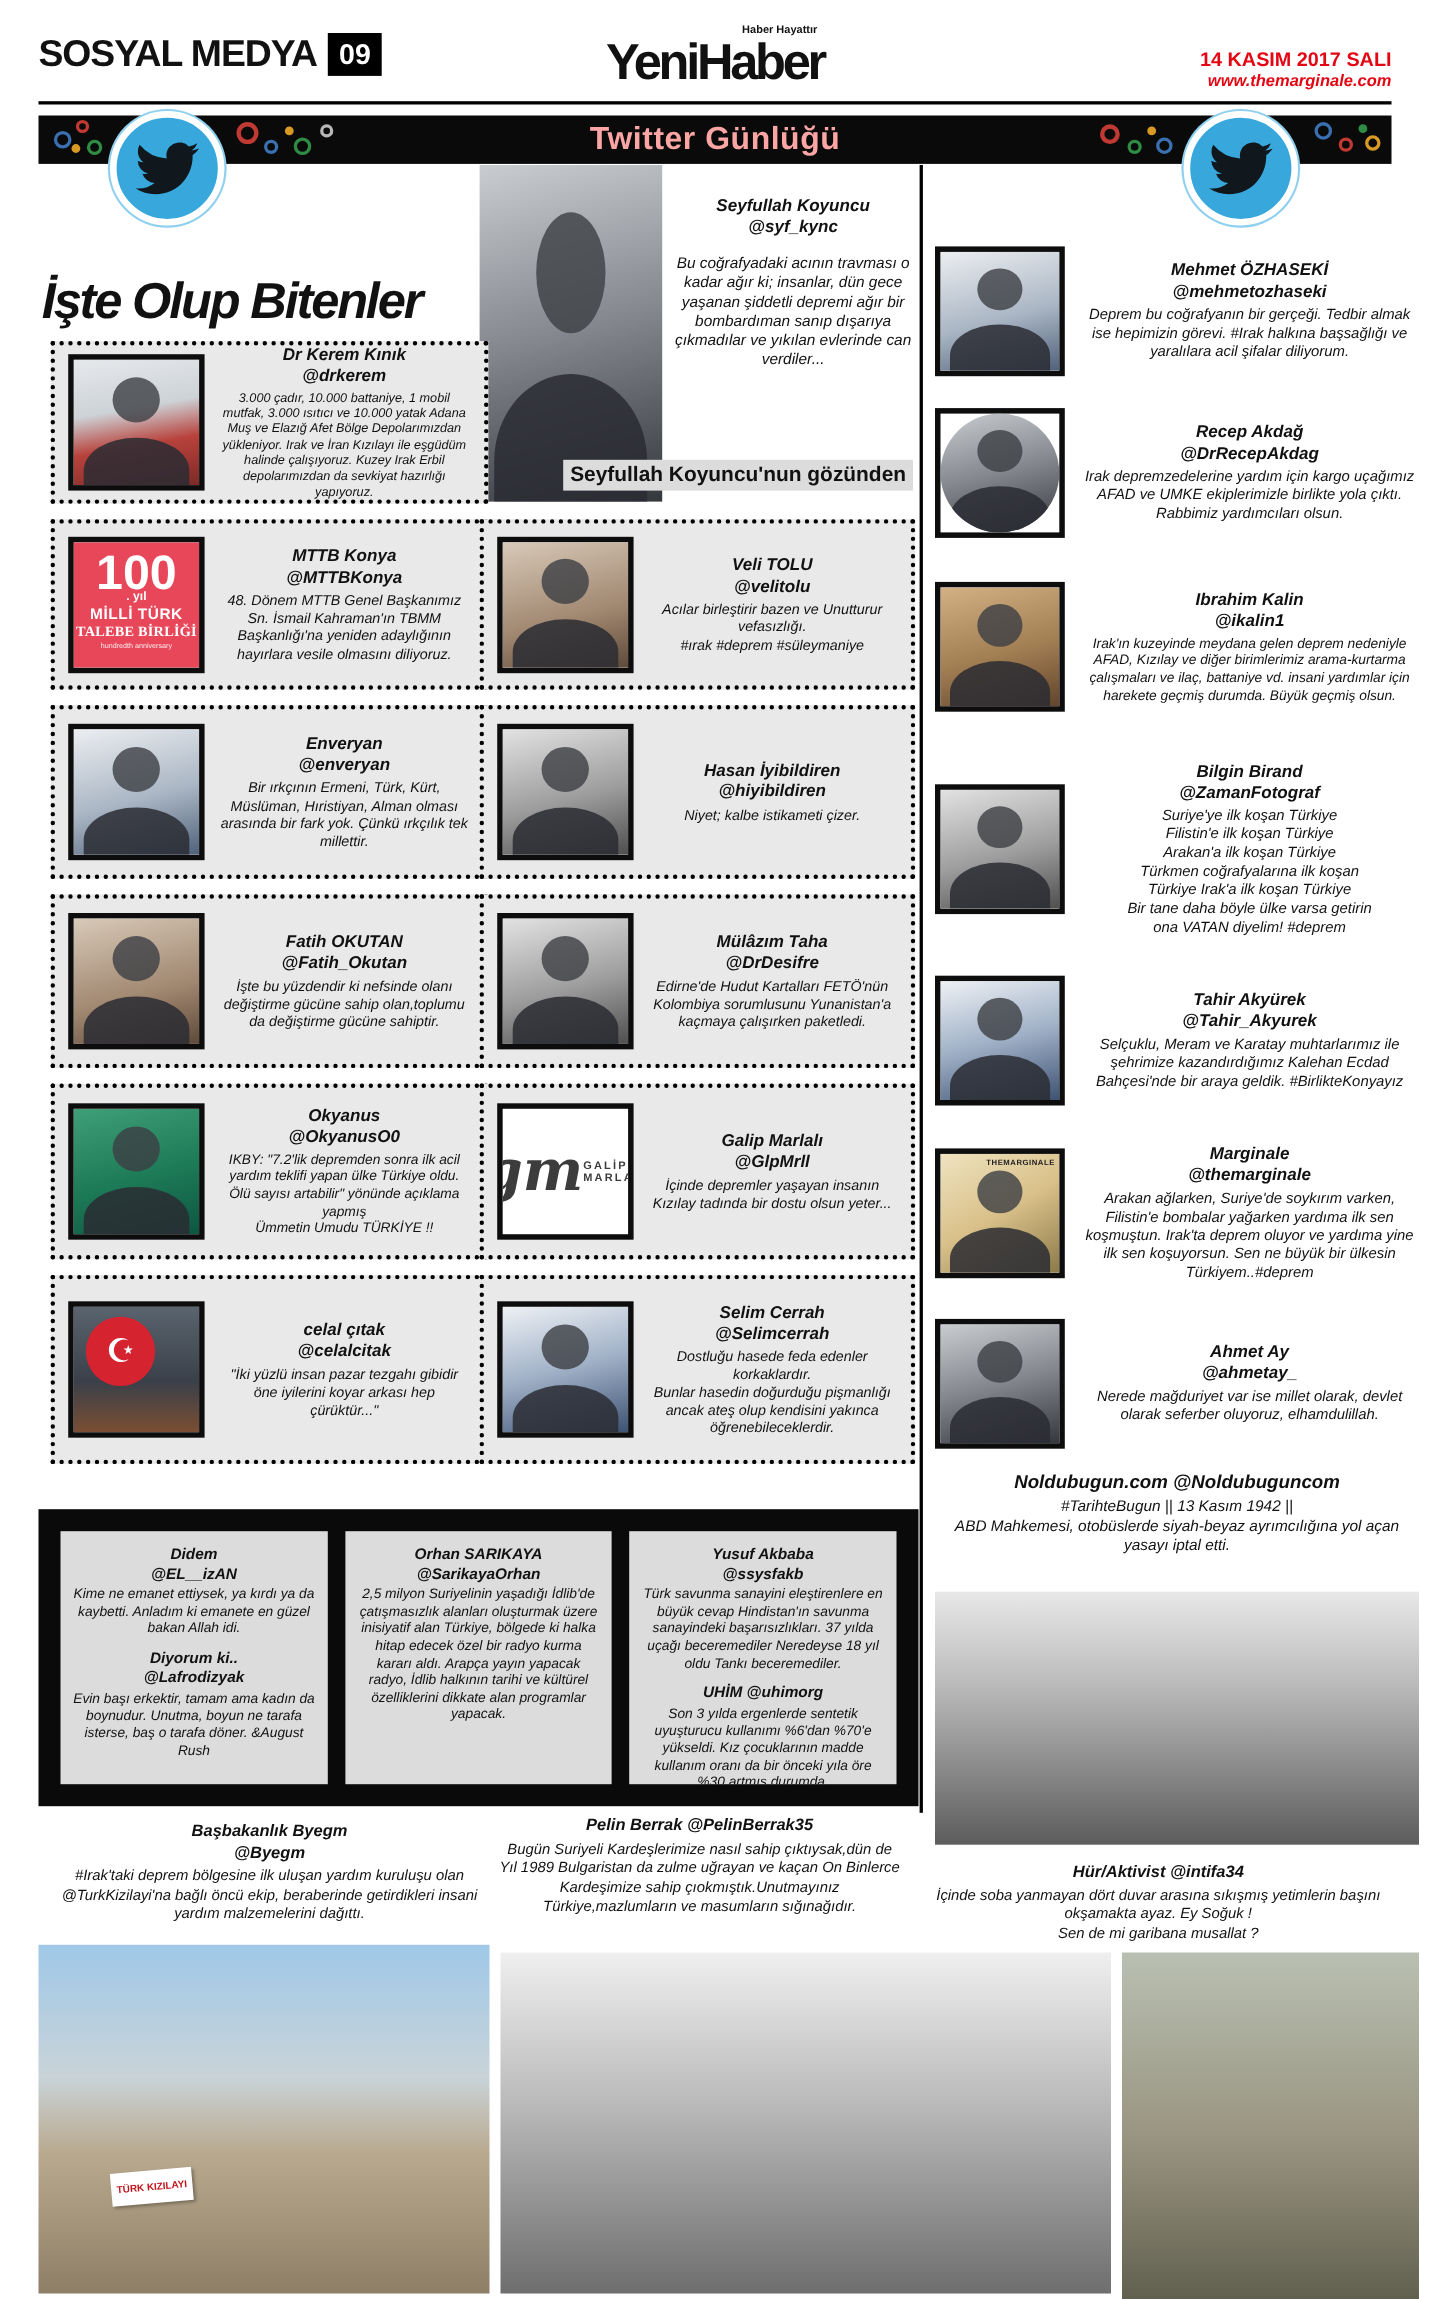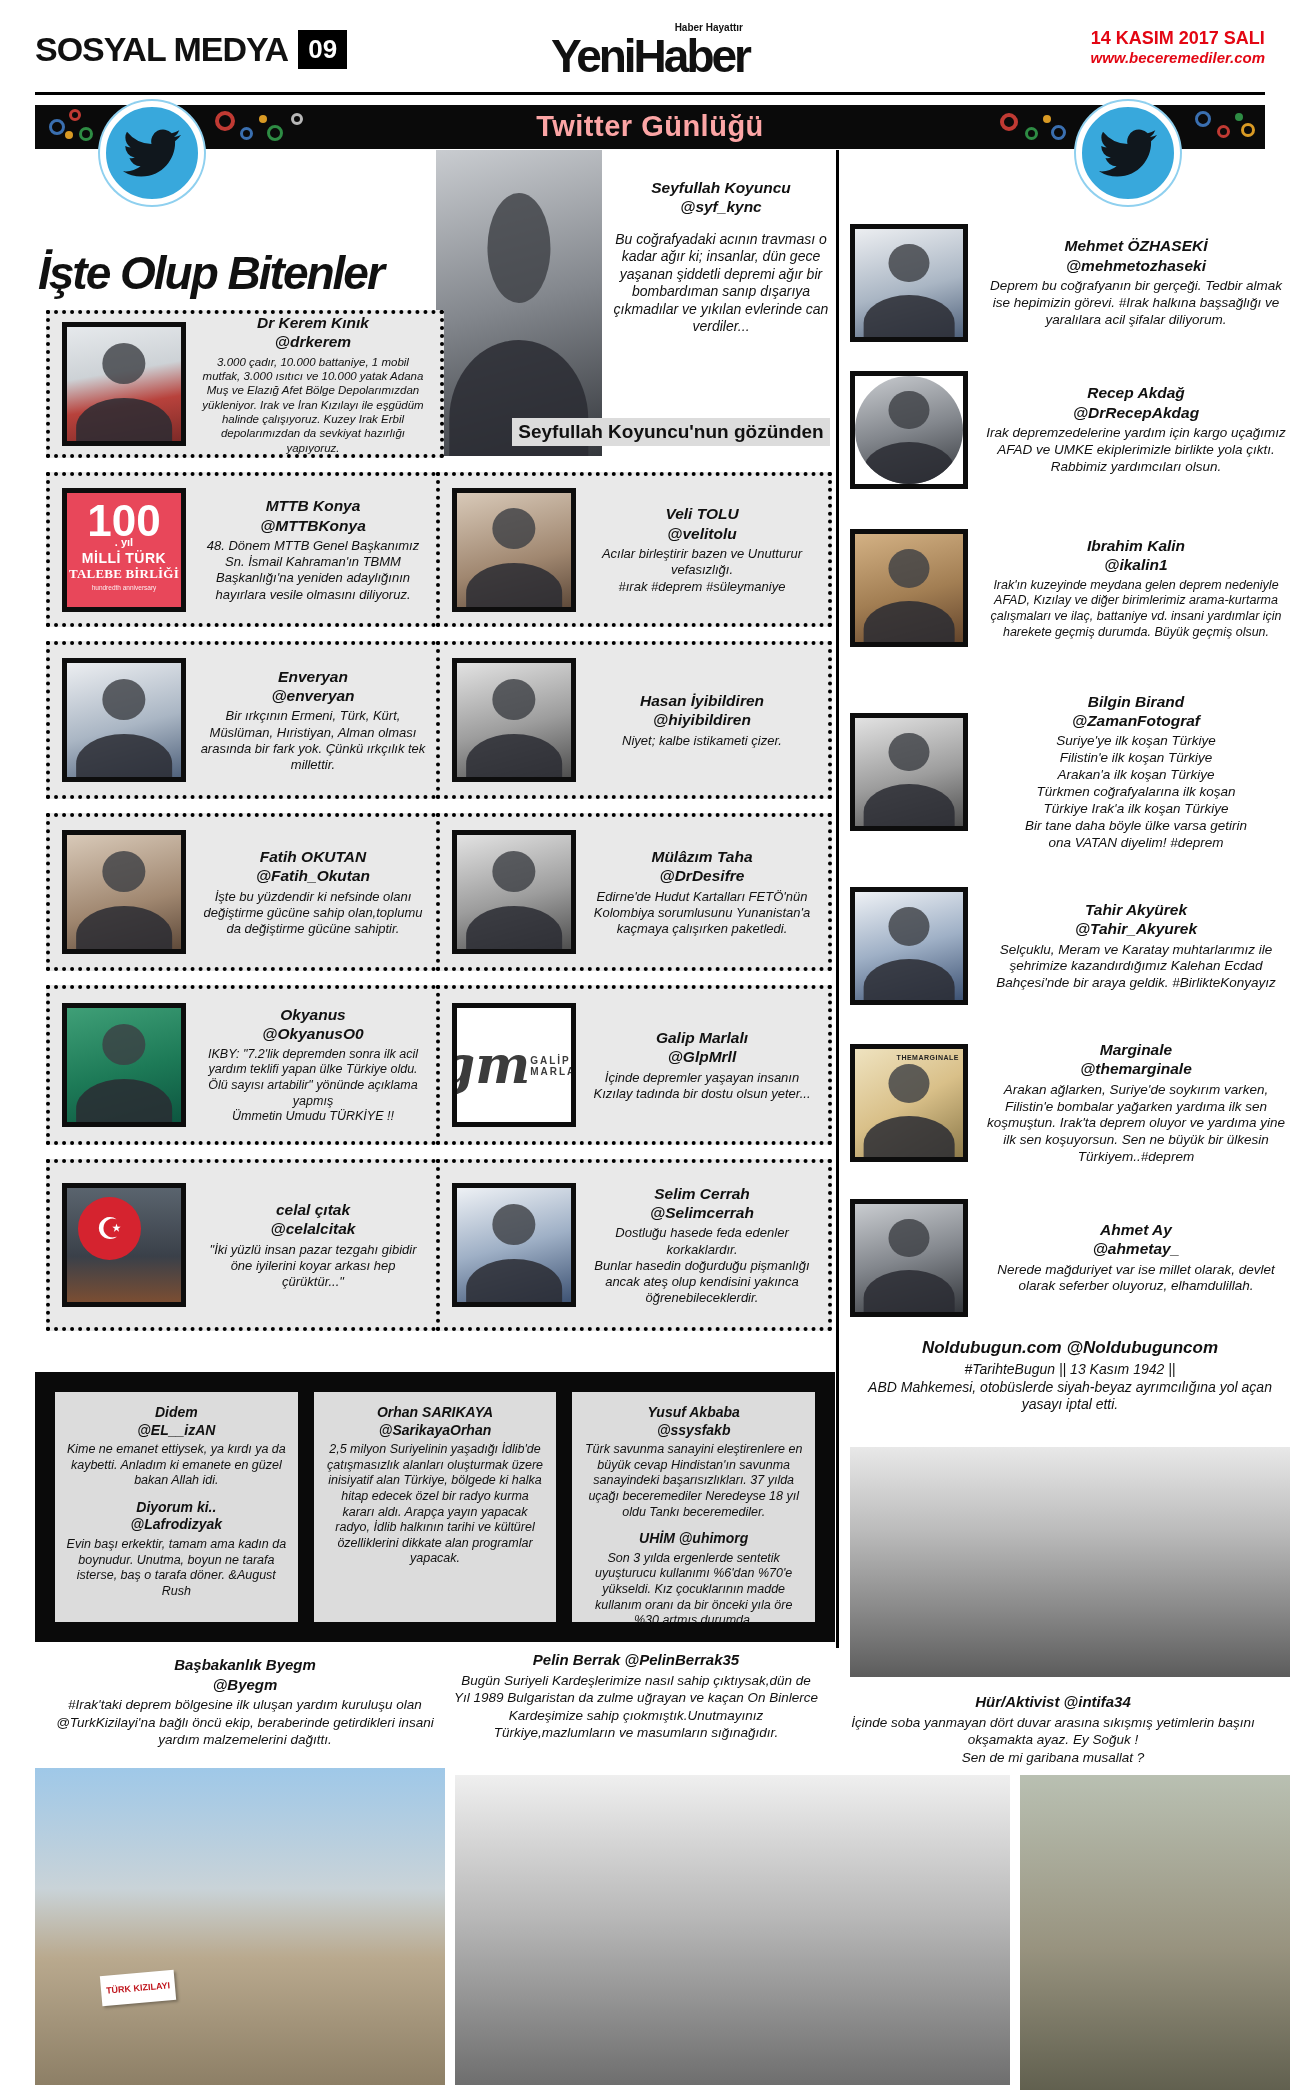--- a/index.html
+++ b/index.html
@@ -9,21 +9,21 @@
     font-family:"Liberation Sans", sans-serif; overflow:hidden; color:#111;
   }
   
   .masthead { position:absolute; left:35px; top:22px; width:1230px; height:64px; }
   .mast-left { position:absolute; left:0; top:8px; display:flex; align-items:center; gap:10px; }
   .section-title { font-size:34px; font-weight:bold; letter-spacing:-1px; }
   .page-num { background:#000; color:#fff; font-size:26px; font-weight:bold; padding:4px 10px; }
   .mast-logo { position:absolute; left:50%; transform:translateX(-50%); top:0; text-align:center; }
   .logo-tagline { display:block; font-size:10px; font-weight:bold; text-align:right; margin-bottom:-4px; padding-right:6px; }
   .logo-text { font-size:46px; font-weight:bold; letter-spacing:-3px; }
-  .mast-right { position:absolute; right:0; top:6px; text-align:center; color:#e30613; }
+  .mast-right { position:absolute; right:0; top:22px; text-align:right; color:#e30613; }
   .mast-date { font-size:18px; font-weight:bold; }
   .mast-url { font-size:15px; font-weight:bold; font-style:italic; }
   .mast-rule { position:absolute; left:35px; top:92px; width:1230px; height:3px; background:#000; }
 
   
   .banner { position:absolute; left:35px; top:105px; width:1230px; height:44px; background:#0a0a0a; }
   .banner-title { position:absolute; left:0; right:0; top:5px; text-align:center; color:#fca5a5; font-size:29px; font-weight:bold; letter-spacing:.5px; }
   .bird-badge { position:absolute; width:104px; height:104px; border-radius:50%; background:#38a8dc;
     border:6px solid #fff; box-shadow:0 0 0 2px #8fd0ef; display:flex; align-items:center; justify-content:center; z-index:3; }
   .bird-badge svg { width:58px; height:58px; }
@@ -141,21 +141,21 @@
     <div class="mast-left">
       <span class="section-title">SOSYAL MEDYA</span>
       <span class="page-num">09</span>
     </div>
     <div class="mast-logo">
       <span class="logo-tagline">Haber Hayattır</span>
       <span class="logo-text">YeniHaber</span>
     </div>
     <div class="mast-right">
       <div class="mast-date">14 KASIM 2017 SALI</div>
-      <div class="mast-url">www.beceremediler.com</div>
+      <div class="mast-url">www.themarginale.com</div>
     </div>
   </header>
   <div class="mast-rule"></div>
 
   <div class="banner">
     <span class="ring" style="left:14px;top:14px;width:16px;height:16px;border:3px solid #3a6fb0;"></span>
     <span class="ring" style="left:34px;top:4px;width:12px;height:12px;border:3px solid #c03a33;"></span>
     <span class="dotp" style="left:30px;top:26px;width:8px;height:8px;background:#d99a24;"></span>
     <span class="ring" style="left:44px;top:22px;width:14px;height:14px;border:3px solid #2e8c44;"></span>
     <span class="ring" style="left:180px;top:6px;width:20px;height:20px;border:4px solid #c03a33;"></span>

